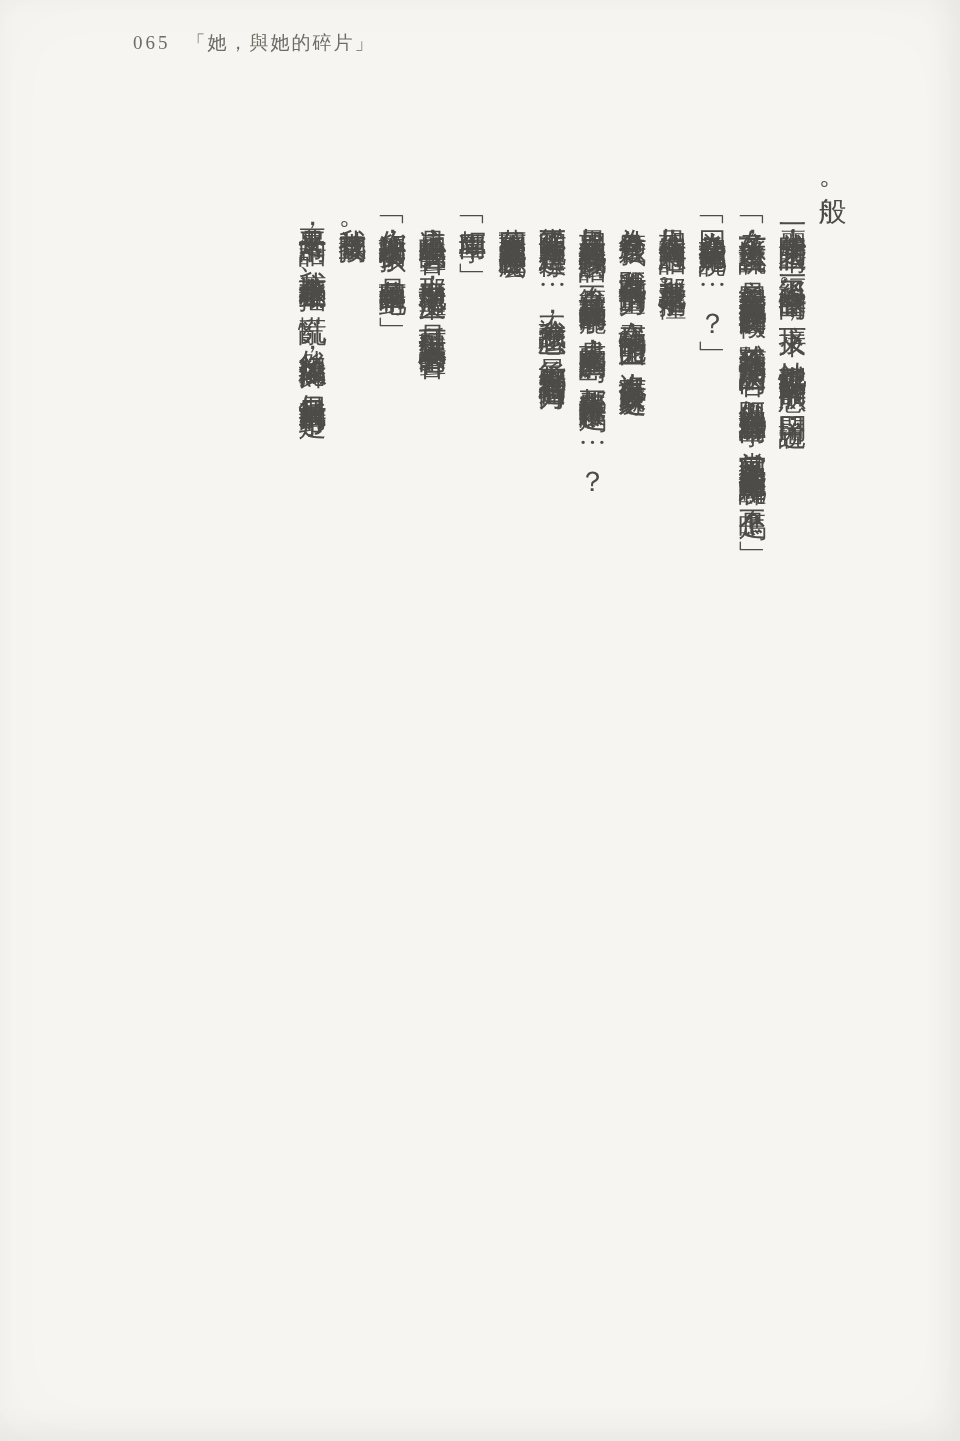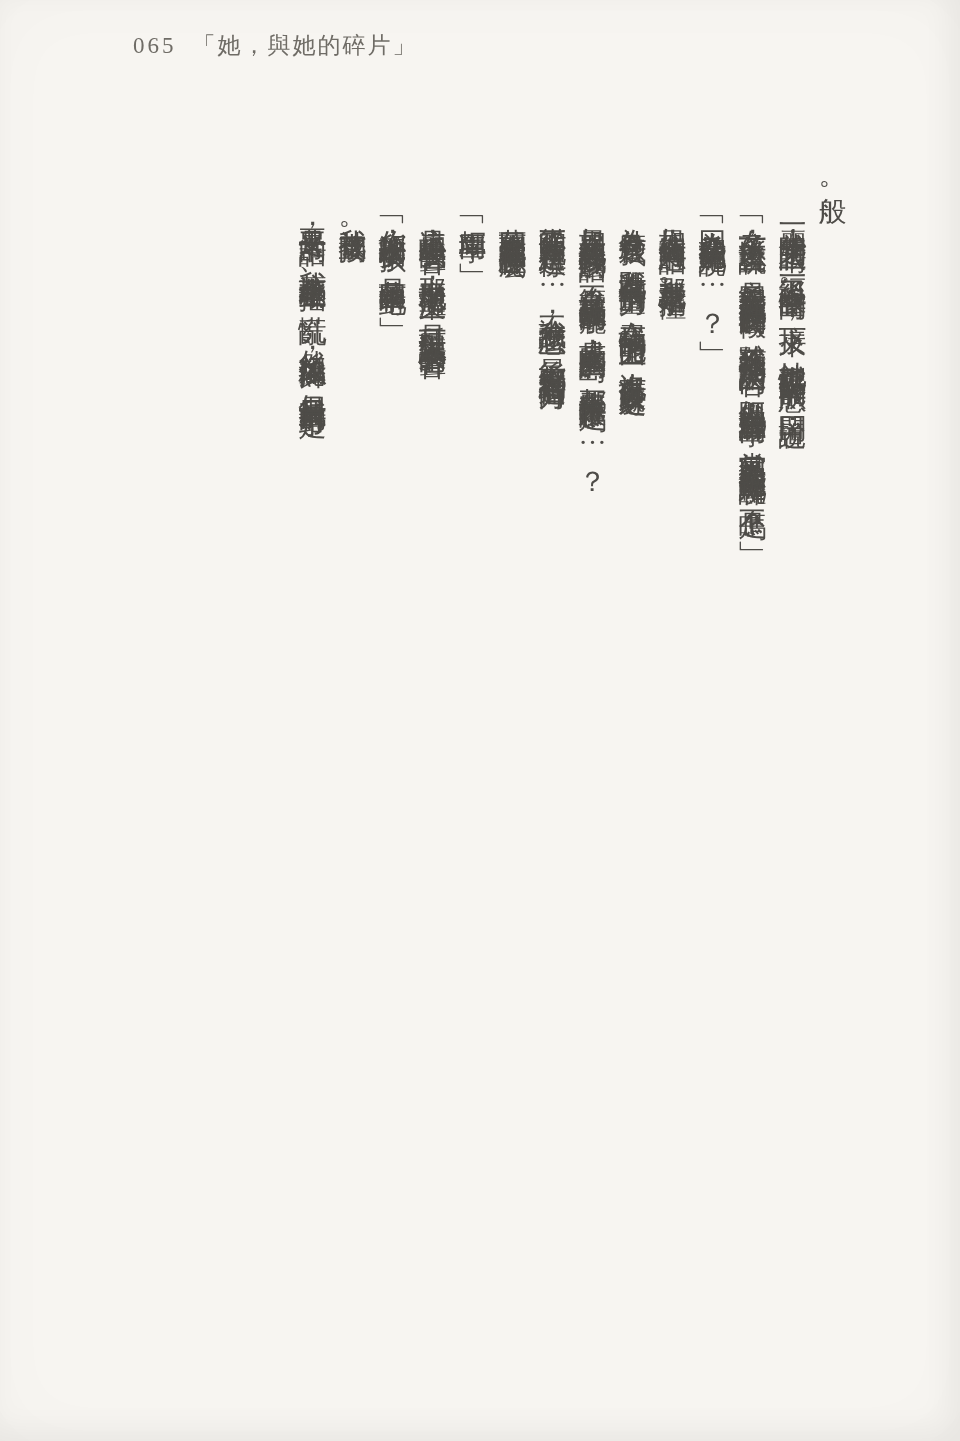--- a/index.html
+++ b/index.html
@@ -14,21 +14,21 @@
     background: #f7f5f1;
     overflow: hidden;
     font-family: "Liberation Serif", "DejaVu Serif", serif;
     box-shadow: inset -10px -10px 30px rgba(0,0,0,0.05), inset 0 0 80px rgba(0,0,0,0.02);
   }
   
   .running-head {
     position: absolute;
     left: 133px;
     top: 30px;
-    font-size: 23px;
+    font-size: 19px;
     color: #6f6c66;
     letter-spacing: 2px;
     white-space: nowrap;
   }
   .running-head .page-num {
     margin-right: 16px;
     letter-spacing: 3px;
   }
   
   .text-block {

